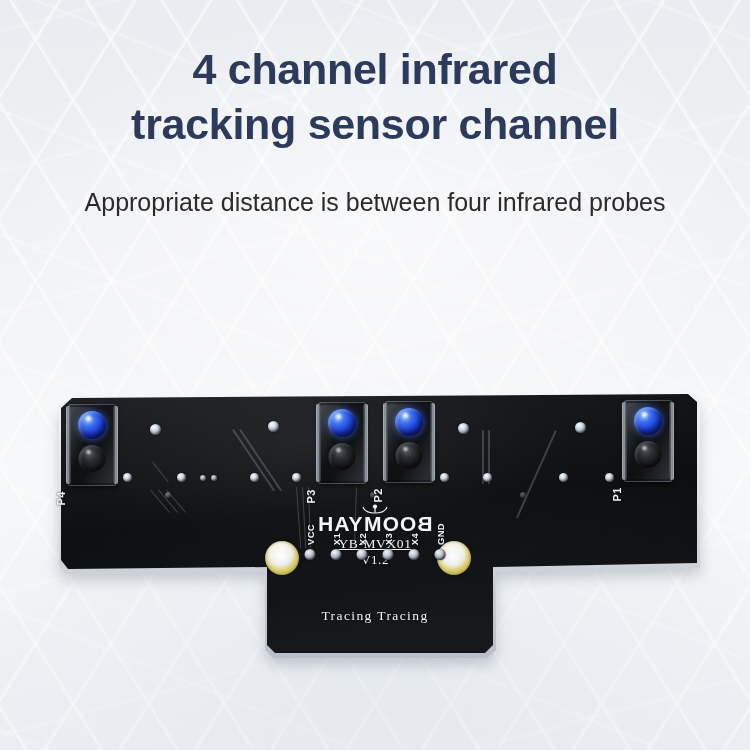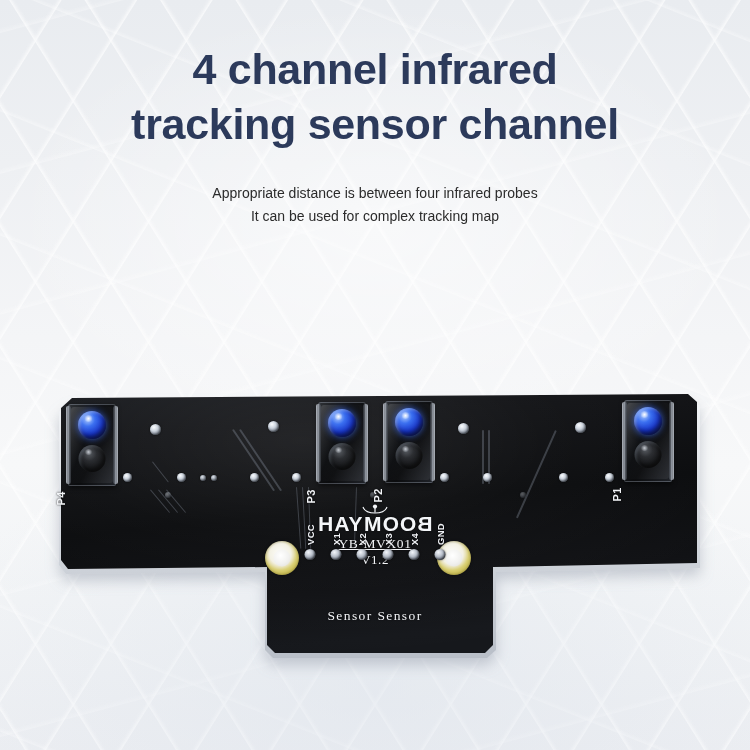--- a/index.html
+++ b/index.html
@@ -77,21 +77,21 @@
   }
   .title {
     font-size: 43px;
     font-weight: bold;
     color: #2c3a5b;
     line-height: 1.28;
     letter-spacing: -0.3px;
   }
   .subtitle {
     margin-top: 30px;
-    font-size: 14px;
+    font-size: 25px;
     color: #2b2b2b;
     line-height: 1.62;
     font-weight: normal;
   }
 
   
   .board-stage {
     position: absolute;
     left: 0; top: 0;
     width: 750px; height: 750px;
@@ -318,21 +318,20 @@
   <div class="bg-lattice2"></div>
   <div class="bg-haze"></div>
 
   <div class="headings">
     <div class="title">
       <div>4 channel infrared</div>
       <div>tracking sensor channel</div>
     </div>
     <div class="subtitle">
       <div>Appropriate distance is between four infrared probes</div>
-      <div>It can be used for complex tracking map</div>
     </div>
   </div>
 
   <div class="board-stage">
 
     <svg class="board-svg" width="750" height="750" viewBox="0 0 750 750">
       <defs>
         <linearGradient id="pcbFill" x1="0" y1="0" x2="0.25" y2="1">
           <stop offset="0%" stop-color="#191b1f"></stop>
           <stop offset="18%" stop-color="#121316"></stop>
@@ -481,21 +480,21 @@
         <circle cx="15" cy="2.6" r="2.1" fill="#f4f6f9"></circle>
         <rect x="14.4" y="3.6" width="1.2" height="5" fill="#f4f6f9"></rect>
       </svg>
 
       <div class="silk brand">
         <span class="flip">YAH</span>
         <span class="flip">BOOM</span>
       </div>
       <div class="silk model">YB-MVX01</div>
       <div class="silk version">V1.2</div>
-      <div class="silk boardname">Sensor Sensor</div>
+      <div class="silk boardname">Tracing Tracing</div>
 
       <div class="mhole" style="left:265px; top:541px;"></div>
       <div class="mhole" style="left:437px; top:541px;"></div>
 
       <div class="pins">
         <div class="pin">
           <span class="pname">VCC</span>
           <span class="ppad"></span>
         </div>
         <div class="pin">

